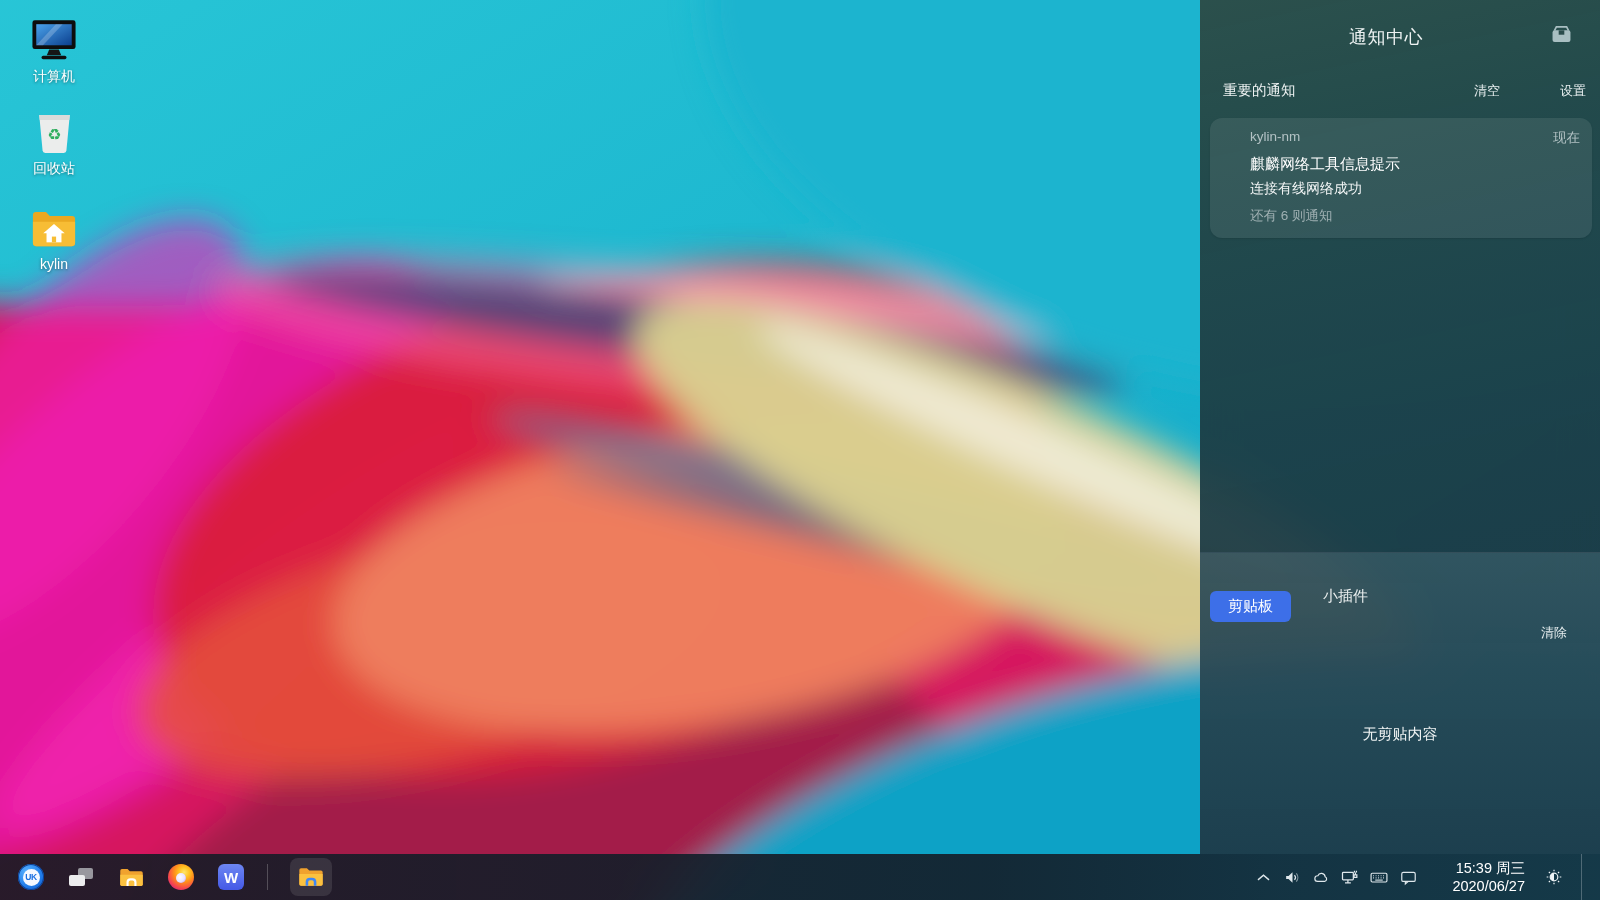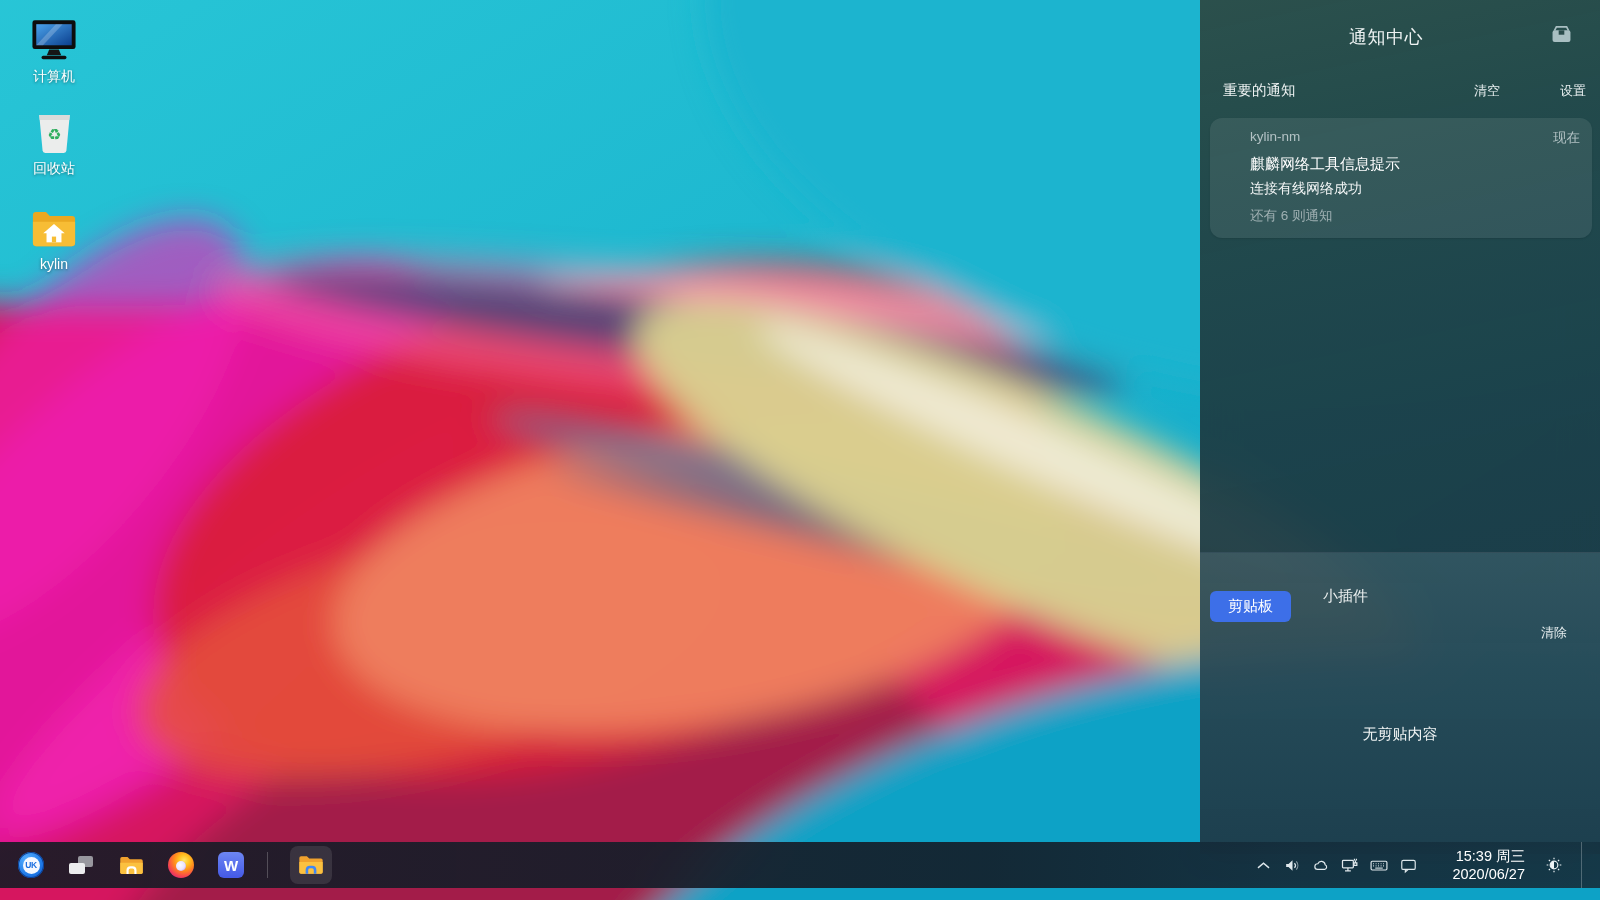--- a/index.html
+++ b/index.html
@@ -42,21 +42,21 @@
   .tab.active{background:var(--accent,#3d6fe8);color:#fff;margin-top:21px;}
   .tab + .tab{margin-left:14px;}
   .searchrow{position:absolute;left:10px;right:0;top:67px;display:flex;align-items:center;}
   .searchrow input{width:263px;height:28px;border:none;outline:none;border-radius:6px;
        background:rgba(10,22,26,.42);color:#dfe8ea;font-size:14px;padding:0 10px;box-sizing:border-box;font-family:inherit;}
   .searchrow input::placeholder{color:#93a5a9;}
   .searchrow .linkish{position:absolute;right:33px;top:4px;}
   .empty{position:absolute;left:0;right:0;top:172px;text-align:center;font-size:15px;color:#eef2f2;}
 
   
-  .taskbar{position:absolute;left:0;bottom:12px;width:1600px;height:46px;display:flex;align-items:center;
+  .taskbar{position:absolute;left:0;bottom:0;width:1600px;height:46px;display:flex;align-items:center;
       background:linear-gradient(90deg,rgba(31,27,39,.95) 0%,rgba(24,30,42,.94) 38%,rgba(20,33,45,.94) 62%,rgba(21,44,58,.94) 80%,rgba(22,50,64,.94) 100%);
       backdrop-filter:blur(16px);}
   .tb-left{display:flex;align-items:center;gap:22px;padding-left:17px;}
   .tb-item{width:28px;height:28px;display:flex;align-items:center;justify-content:center;cursor:pointer;}
   .uk-btn{width:26px;height:26px;border-radius:50%;background:radial-gradient(circle at 35% 30%,#58b2ff,#1f7ae8 60%,#0f54c4 100%);
       display:flex;align-items:center;justify-content:center;box-shadow:0 0 0 1px #0c3f92 inset;}
   .uk-inner{width:17px;height:17px;border-radius:50%;background:#f4f8ff;display:flex;align-items:center;justify-content:center;
       font-size:8.5px;font-weight:bold;color:#1b6fe0;letter-spacing:-.3px;}
   .taskview{position:relative;width:24px;height:18px;}
   .taskview .b{position:absolute;right:0;top:0;width:15px;height:11px;background:#98979e;border-radius:2px;}

